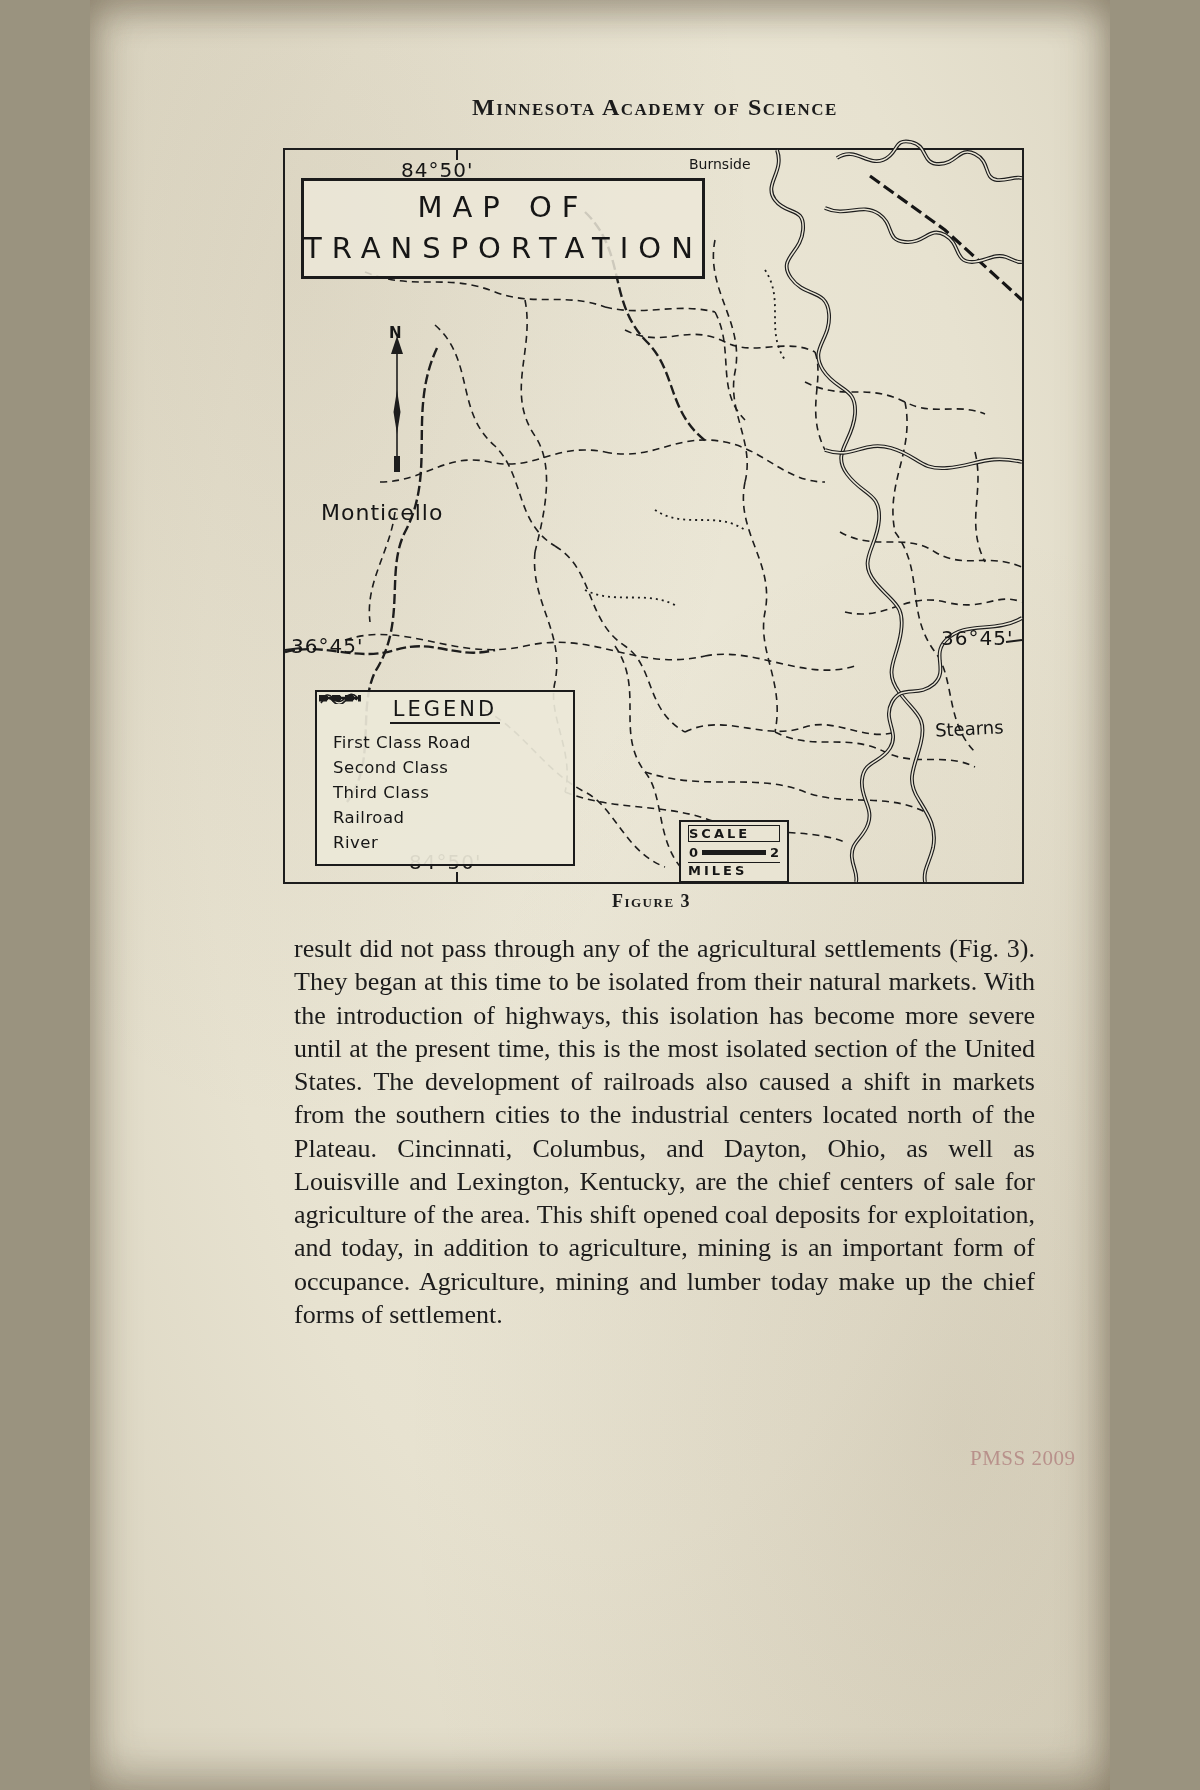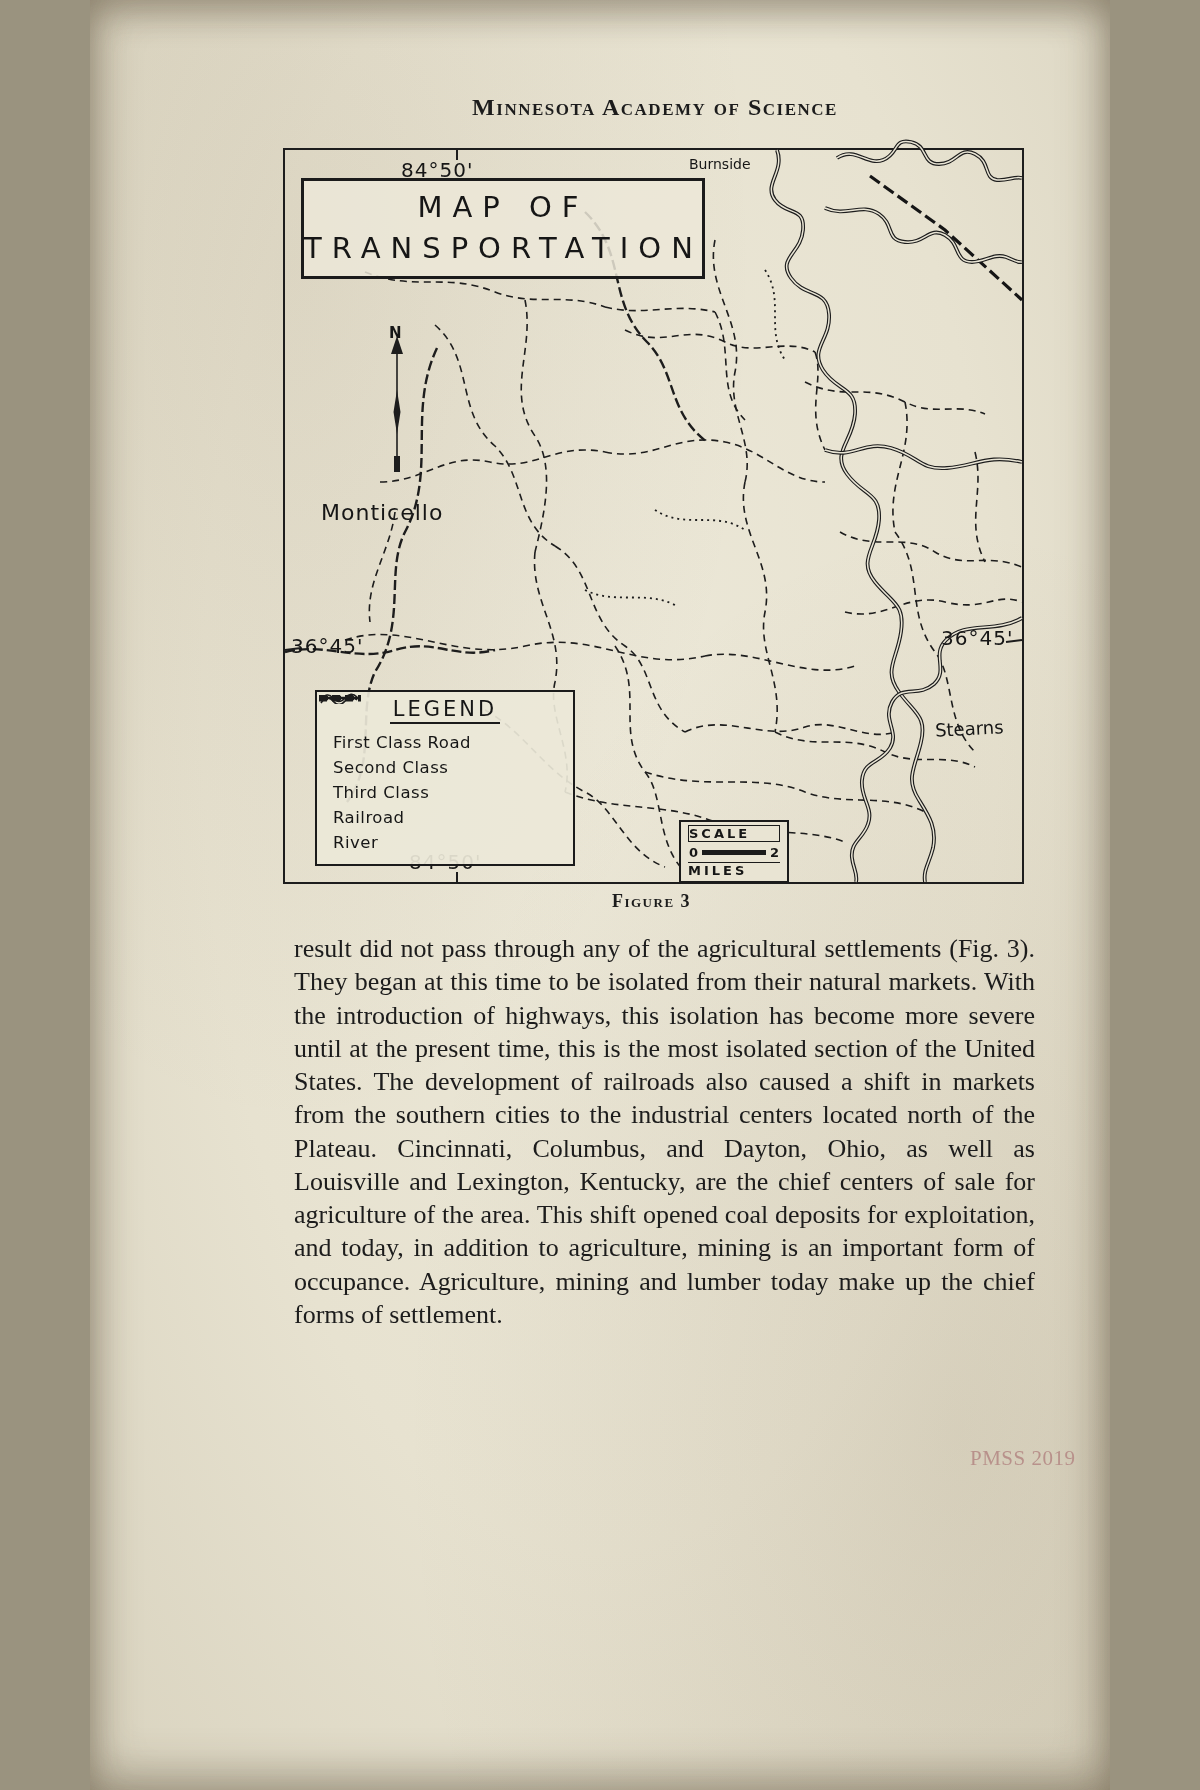--- a/index.html
+++ b/index.html
@@ -287,15 +287,15 @@
     </div>
 
   </div>
 
   <div class="figcaption">Figure 3</div>
 
   <div class="body-text">
     <p>result did not pass through any of the agricultural settlements (Fig. 3). They began at this time to be isolated from their natural markets. With the introduction of highways, this isolation has become more severe until at the present time, this is the most isolated section of the United States. The development of railroads also caused a shift in markets from the southern cities to the industrial centers located north of the Plateau. Cincinnati, Columbus, and Dayton, Ohio, as well as Louisville and Lexington, Kentucky, are the chief centers of sale for agriculture of the area. This shift opened coal deposits for exploitation, and today, in addition to agriculture, mining is an important form of occupance. Agriculture, mining and lumber today make up the chief forms of settlement.</p>
   </div>
 
-  <div class="watermark">PMSS 2019</div>
+  <div class="watermark">PMSS 2009</div>
 
 </div>
 
 </body></html>

